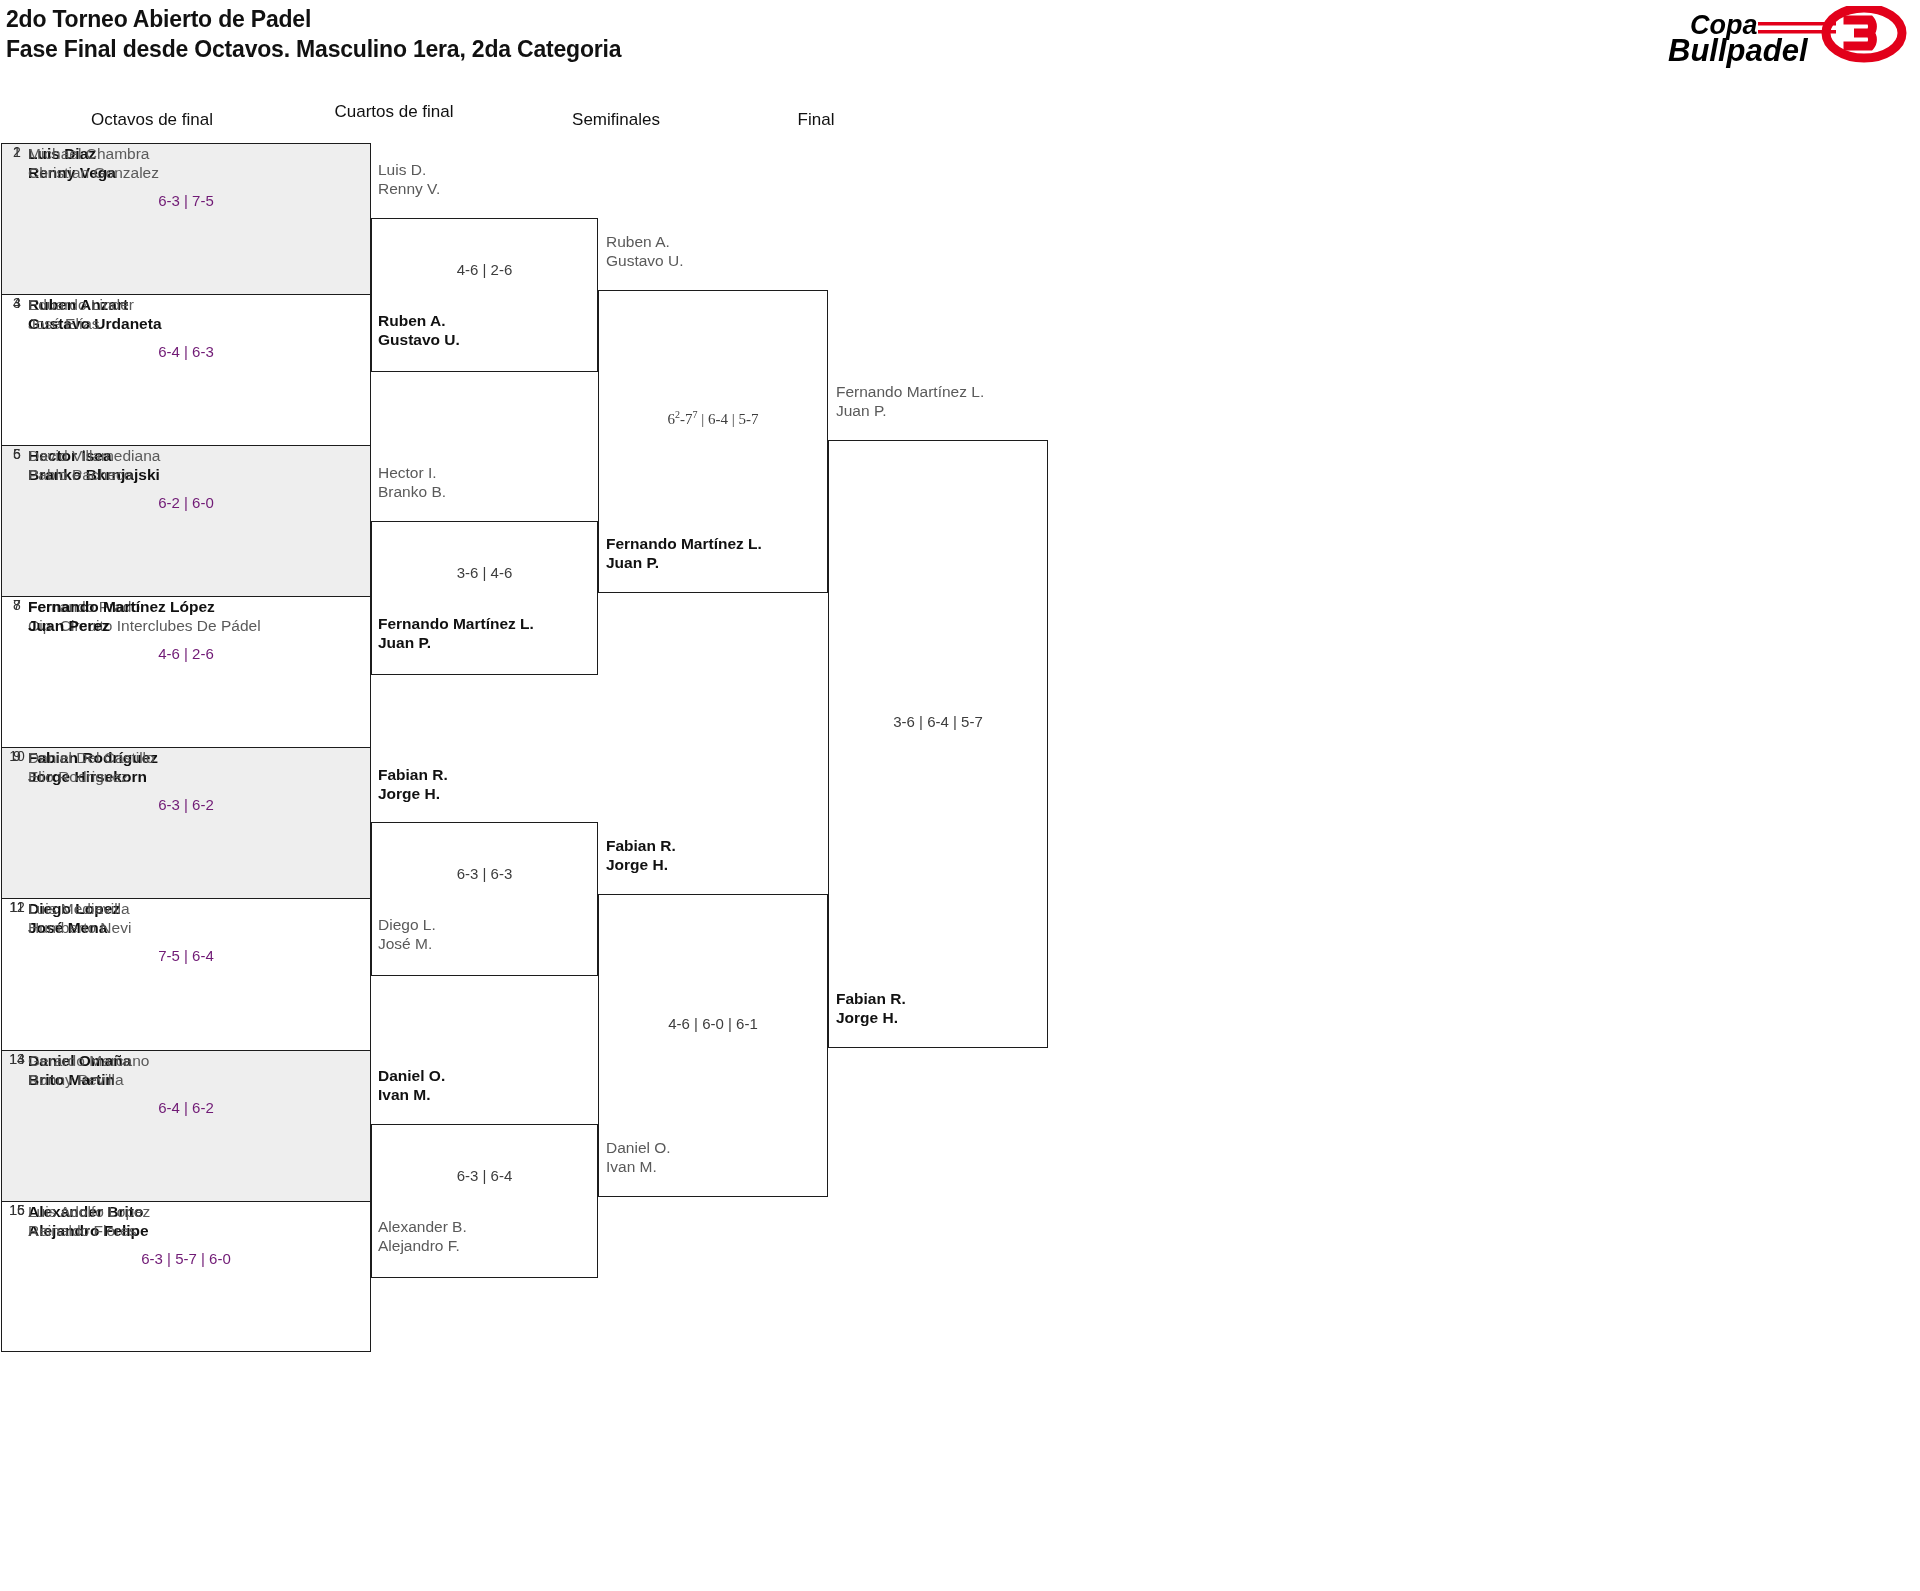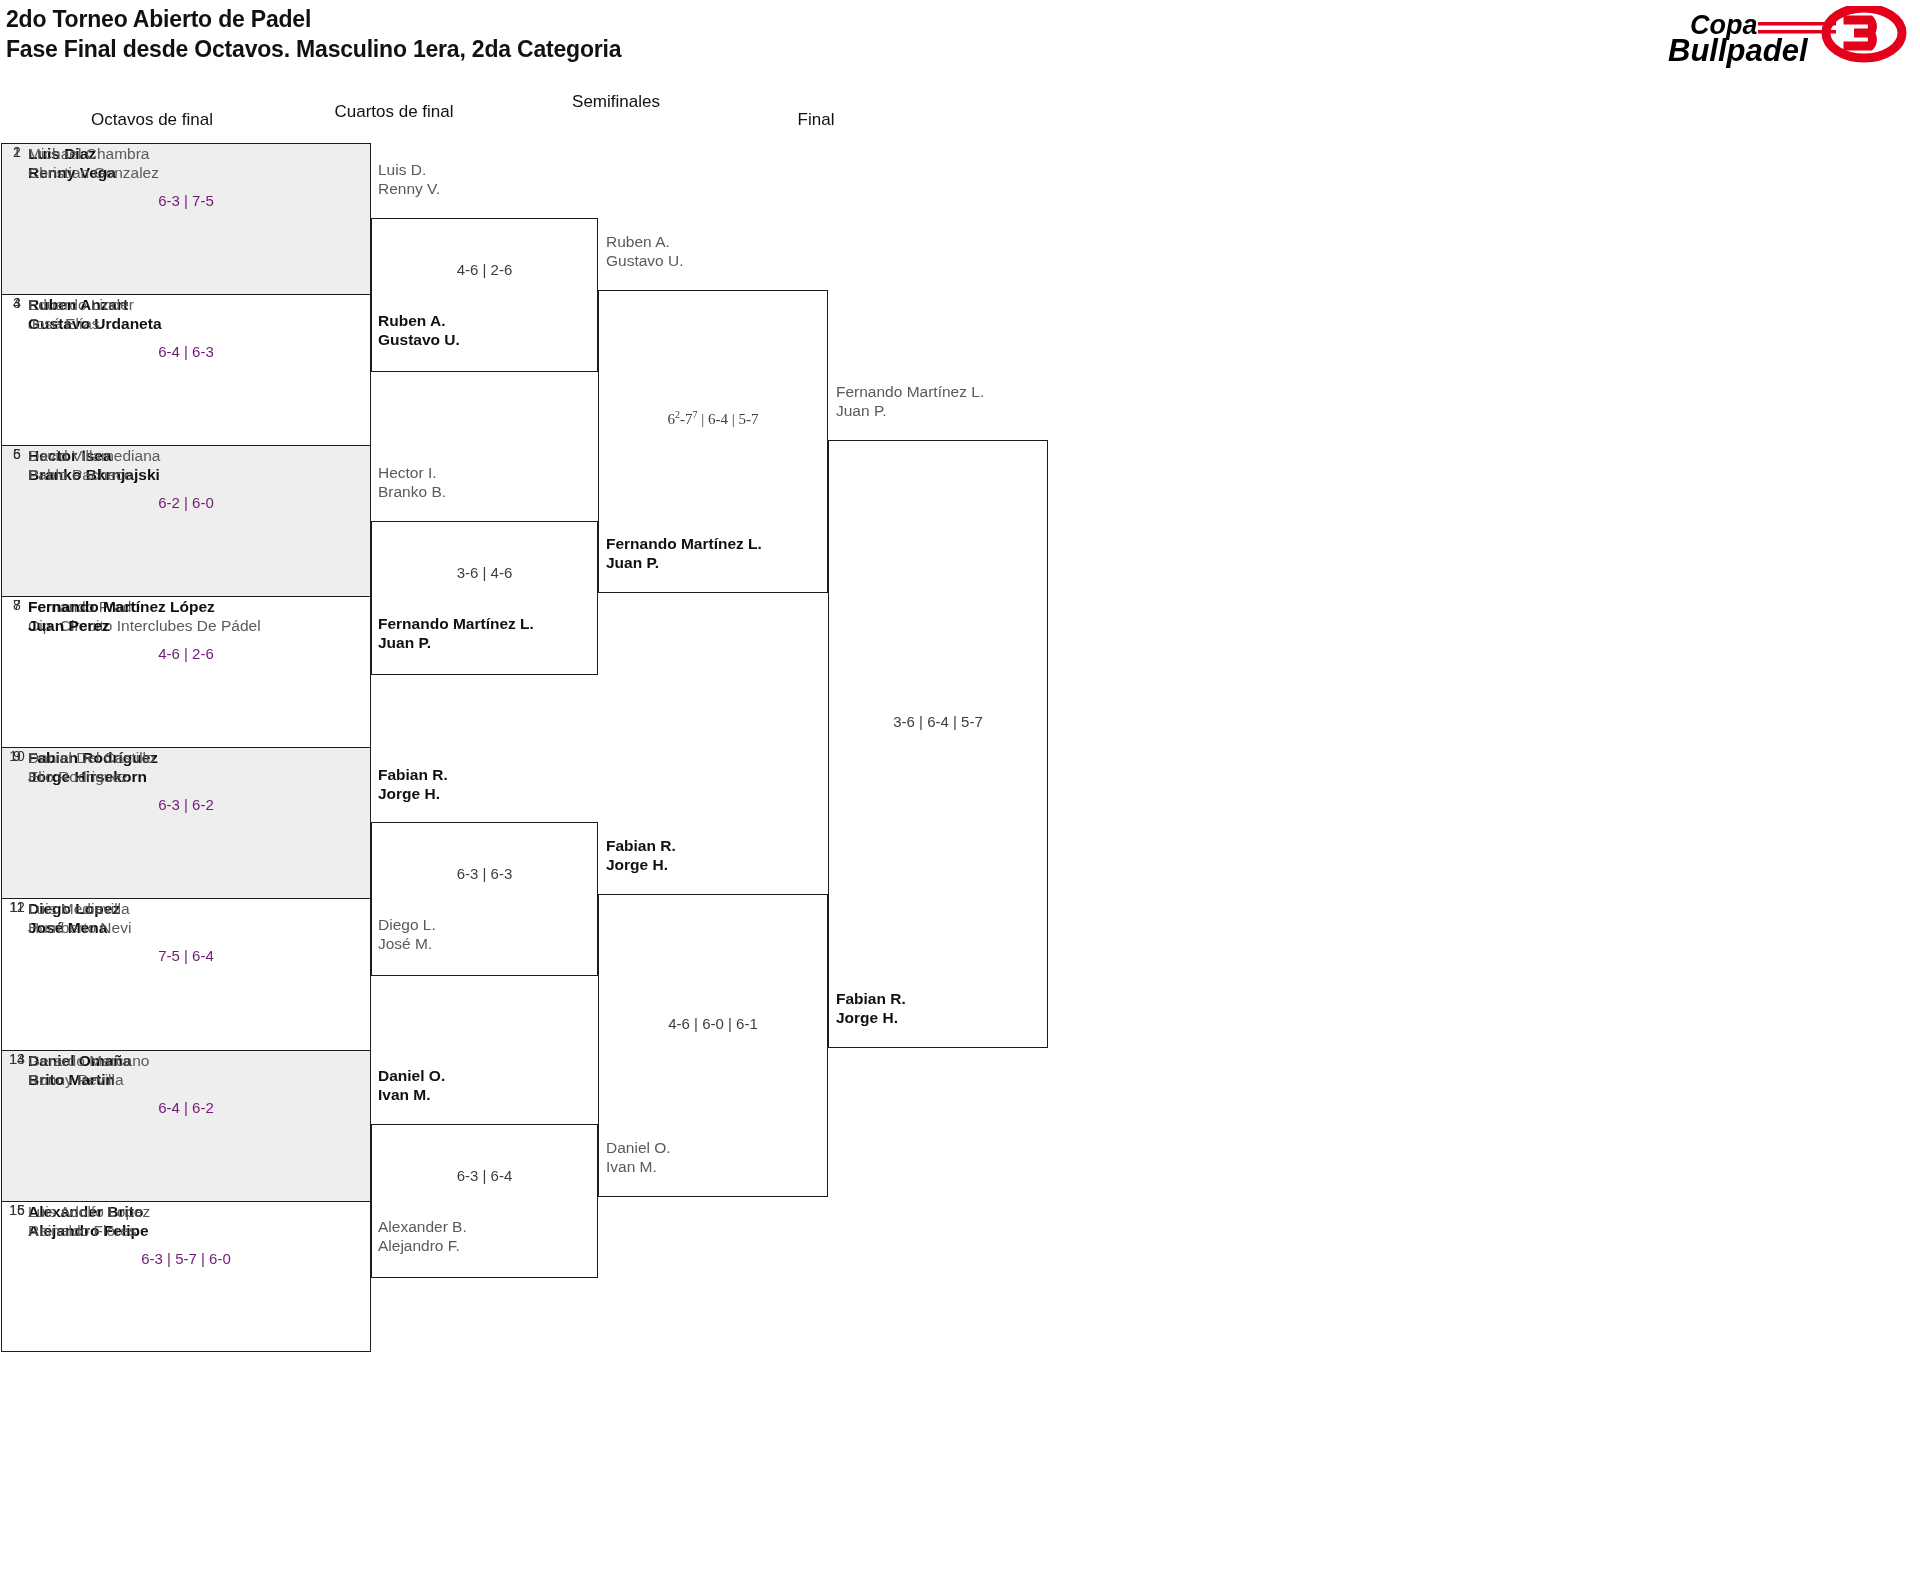--- a/index.html
+++ b/index.html
@@ -123,21 +123,21 @@
       <path d="M186 14 h22 a10 10 0 0 1 0 13 h-16 h16 a10 10 0 0 1 0 13 h-22" fill="none" stroke="#e2001a" stroke-width="9" stroke-linecap="square"></path>
       <rect x="96" y="16" width="78" height="3.5" fill="#e2001a"></rect>
       <rect x="96" y="24" width="78" height="3.5" fill="#e2001a"></rect>
       <text x="28" y="28" font-family="'Liberation Sans', sans-serif" font-size="27" font-weight="bold" font-style="italic" fill="#000000">Copa</text>
       <text x="6" y="55" font-family="'Liberation Sans', sans-serif" font-size="31" font-weight="bold" font-style="italic" fill="#000000">Bullpadel</text>
     </svg>
   </div>
 
   <div class="col-header" style="left:34px;  top:110px; width:236px;">Octavos de final</div>
   <div class="col-header" style="left:276px; top:102px; width:236px;">Cuartos de final</div>
-  <div class="col-header" style="left:516px; top:92px; width:200px;">Semifinales</div>
+  <div class="col-header" style="left:516px; top:110px; width:200px;">Semifinales</div>
   <div class="col-header" style="left:736px; top:110px; width:160px;">Final</div>
 
   <div class="r16-panel">
 
     <div class="r16-match shaded">
       <span class="seed-num r16-top">1</span>
       <div class="team-names win r16-top">
         <div>Luis Diaz</div>
         <div>Renny Vega</div>
       </div>

